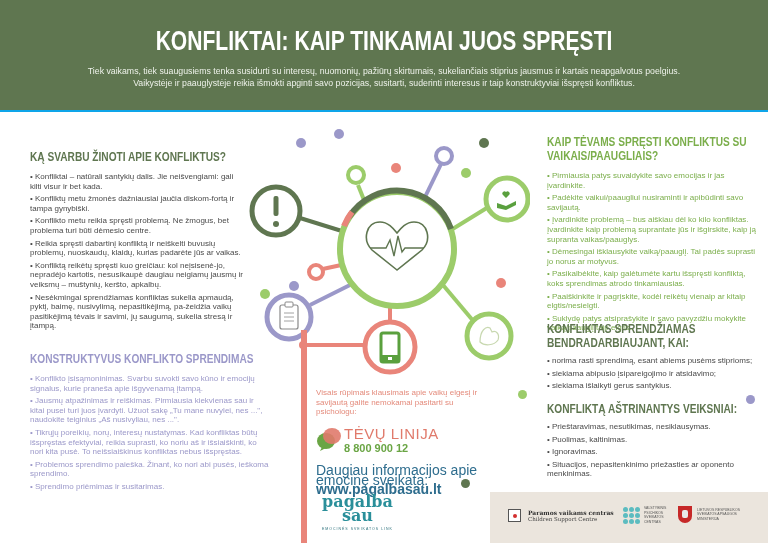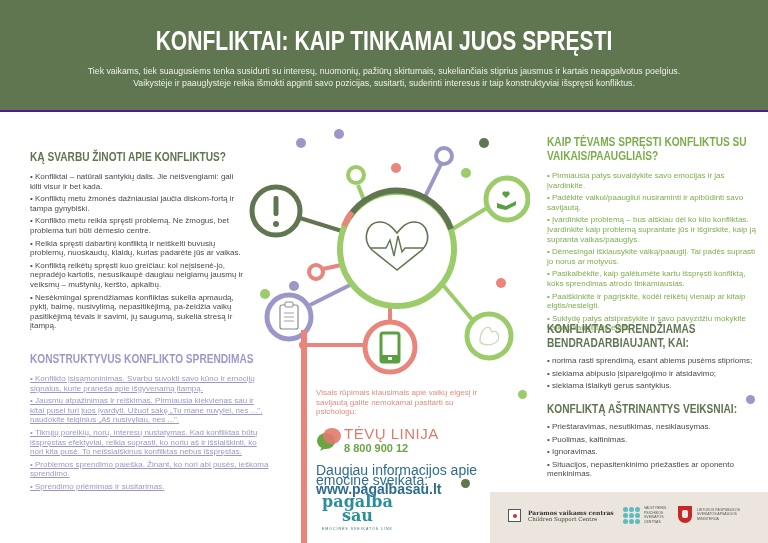--- a/index.html
+++ b/index.html
@@ -1,21 +1,21 @@
 <!DOCTYPE html>
 <html><head>
 <meta charset="utf-8">
 <style>
   * { margin: 0; padding: 0; box-sizing: border-box; }
   html, body { width: 768px; height: 543px; overflow: hidden; background: #ffffff; }
   body { position: relative; font-family: "Liberation Sans", sans-serif; }
 
   .header {
     position: absolute; left: 0; top: 0; width: 768px; height: 112px;
-    background: #5f7650; border-bottom: 2px solid #4c1d95;
+    background: #5f7650; border-bottom: 2px solid #0ea5e9;
     text-align: center; color: #fff;
   }
   .header h1 {
     font-family: "Liberation Sans", sans-serif; font-weight: bold;
     font-size: 27px; letter-spacing: 0px; margin-top: 26px;
     transform: scaleX(0.78); transform-origin: center; white-space: nowrap;
   }
   .header .intro {
     font-size: 9.5px; line-height: 12px; margin-top: 8px; color: #eef2ea;
   }
@@ -31,21 +31,21 @@
   .list li {
     list-style: none; font-size: 8px; line-height: 9.6px; margin-bottom: 3px;
   }
 
   .left { left: 30px; top: 150px; width: 215px; }
   .left .h2 { color: #5f7650; }
   .left .list li { color: #4a4a4a; }
 
   .left2 { left: 30px; top: 352px; width: 240px; }
   .left2 .h2 { color: #9b98c9; }
-  .left2 .list li { color: #9b98c9; text-decoration: underline; }
+  .left2 .list li { color: #9b98c9; }
 
   .right { left: 547px; top: 135px; width: 210px; }
   .right .h2 { color: #7bae4b; }
   .right .list li { color: #7bae4b; }
 
   .right2 { left: 547px; top: 322px; width: 210px; }
   .right2 .h2 { color: #5f7650; }
   .right2 .list li { color: #4a4a4a; }
 
   .right3 { left: 547px; top: 402px; width: 215px; }

